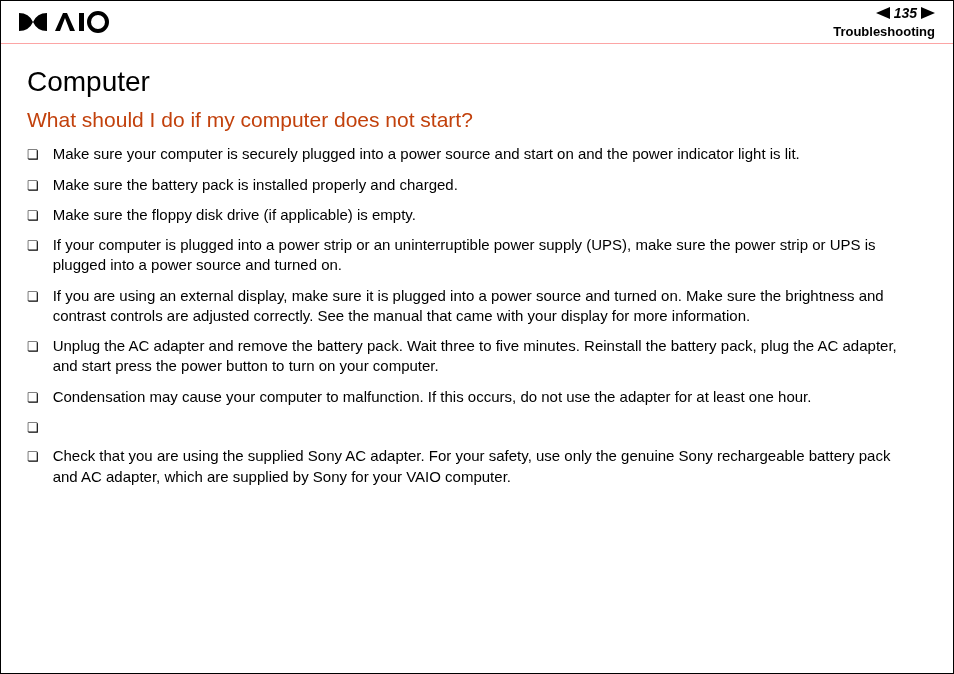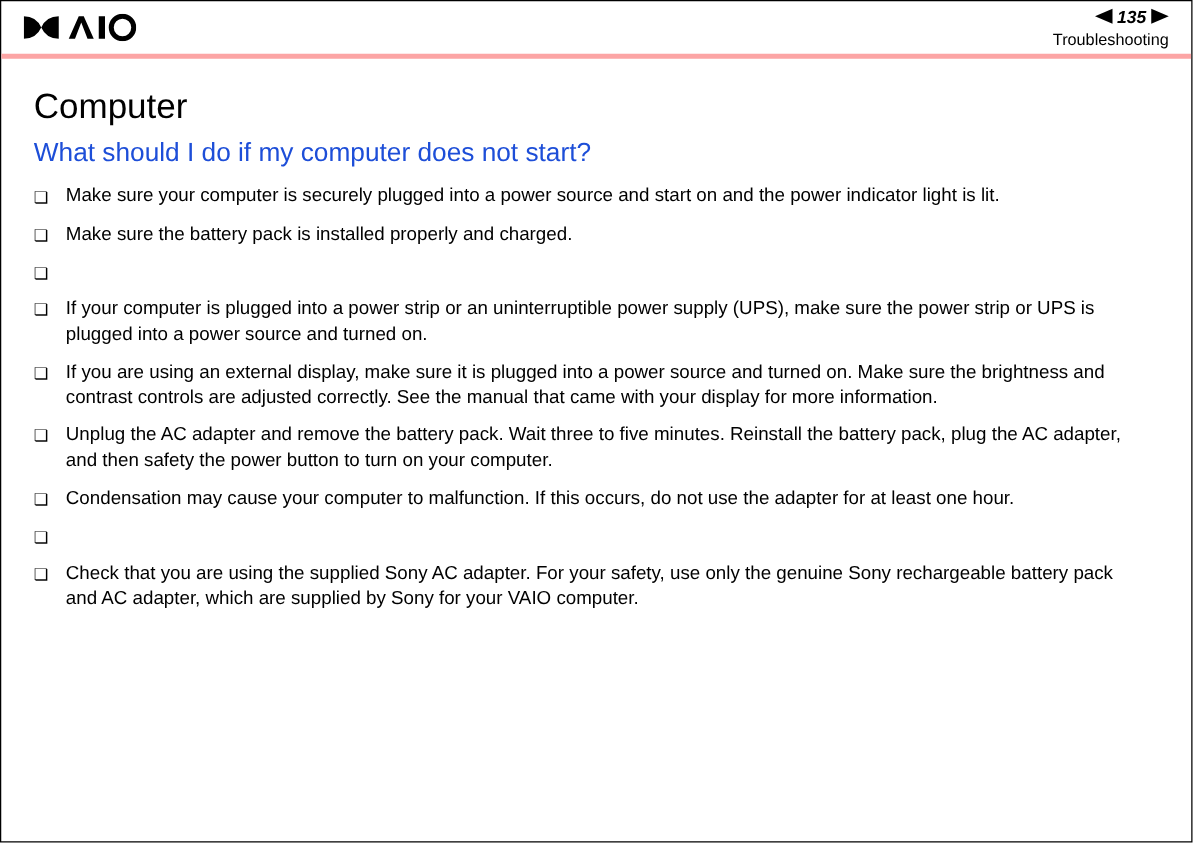--- a/index.html
+++ b/index.html
@@ -11,21 +11,21 @@
     height: 674px;
     box-sizing: border-box;
     border: 1px solid #000;
     position: relative;
   }
   .header {
     display: flex;
     justify-content: space-between;
     align-items: flex-start;
     padding: 6px 18px 4px 18px;
-    border-bottom: 4px solid #fca5a5;
+    border-bottom: 1px solid #fca5a5;
   }
   .logo {
     display: flex;
     align-items: center;
     gap: 0;
     margin-top: 4px;
   }
   .header-right {
     text-align: right;
     font-size: 13px;
@@ -46,36 +46,36 @@
     cursor: pointer;
   }
   .arrow-left { border-right: 14px solid #000; }
   .arrow-right { border-left: 14px solid #000; }
   .page-num {
     font-weight: bold;
     font-style: italic;
     font-size: 14px;
   }
   .section-label {
-    font-weight: normal;
+    font-weight: bold;
     margin-top: 2px;
   }
   .content {
     padding: 22px 36px 20px 26px;
   }
   h1 {
     font-size: 28px;
     font-weight: normal;
     margin: 0 0 10px 0;
     color: #000;
   }
   h2 {
     font-size: 21px;
     font-weight: normal;
-    color: #1d4ed8;
+    color: #c2410c;
     margin: 0 0 12px 0;
   }
   ul {
     list-style: none;
     padding: 0;
     margin: 0;
   }
   li {
     display: flex;
     align-items: flex-start;
@@ -120,32 +120,33 @@
     <li>
         <span class="bullet">❏</span>
         <span>Make sure your computer is securely plugged into a power source and start on and the power indicator light is lit.</span>
       </li>
     <li>
         <span class="bullet">❏</span>
         <span>Make sure the battery pack is installed properly and charged.</span>
       </li>
     <li>
         <span class="bullet">❏</span>
+        <span>Make sure the floppy disk drive (if applicable) is empty.</span>
       </li>
     <li>
         <span class="bullet">❏</span>
         <span>If your computer is plugged into a power strip or an uninterruptible power supply (UPS), make sure the power strip or UPS is plugged into a power source and turned on.</span>
       </li>
     <li>
         <span class="bullet">❏</span>
         <span>If you are using an external display, make sure it is plugged into a power source and turned on. Make sure the brightness and contrast controls are adjusted correctly. See the manual that came with your display for more information.</span>
       </li>
     <li>
         <span class="bullet">❏</span>
-        <span>Unplug the AC adapter and remove the battery pack. Wait three to five minutes. Reinstall the battery pack, plug the AC adapter, and then safety the power button to turn on your computer.</span>
+        <span>Unplug the AC adapter and remove the battery pack. Wait three to five minutes. Reinstall the battery pack, plug the AC adapter, and start press the power button to turn on your computer.</span>
       </li>
     <li>
         <span class="bullet">❏</span>
         <span>Condensation may cause your computer to malfunction. If this occurs, do not use the adapter for at least one hour.</span>
       </li>
     <li>
         <span class="bullet">❏</span>
       </li>
     <li>
         <span class="bullet">❏</span>

